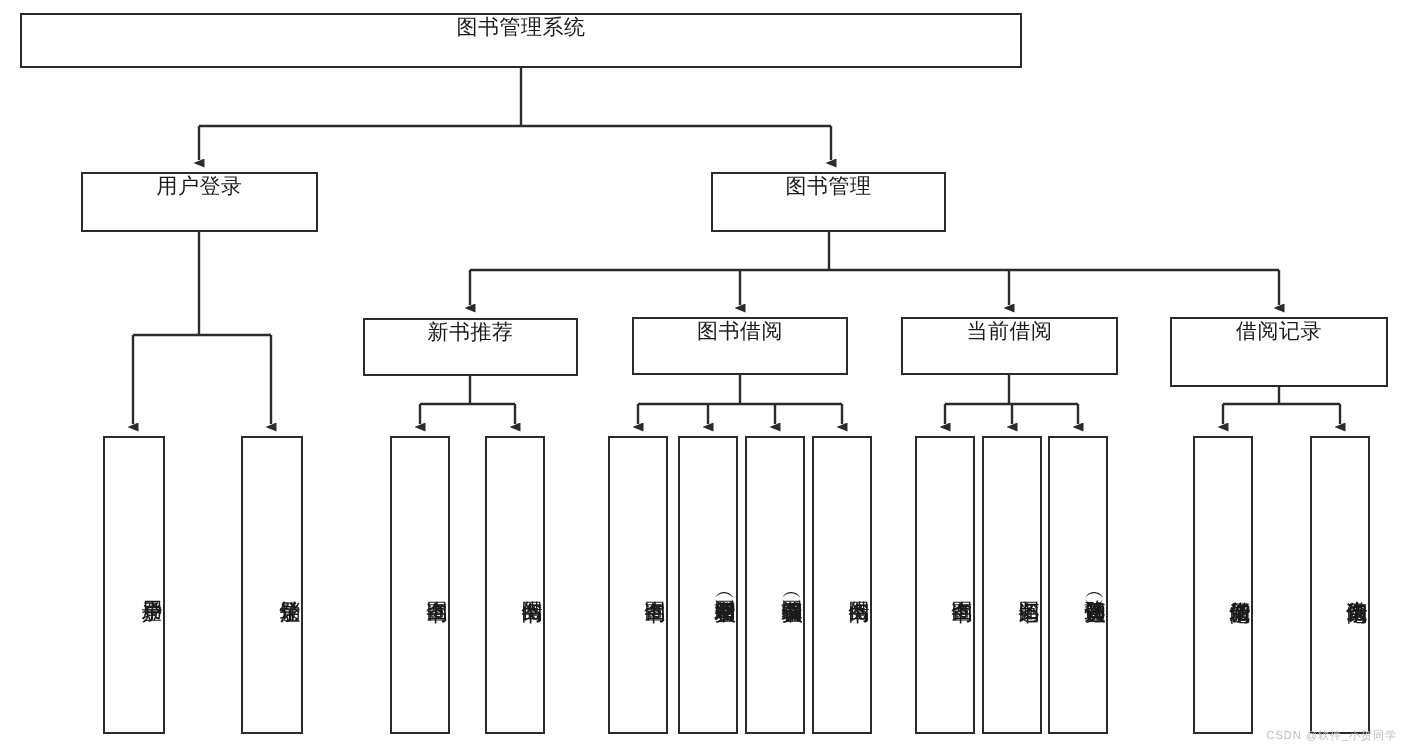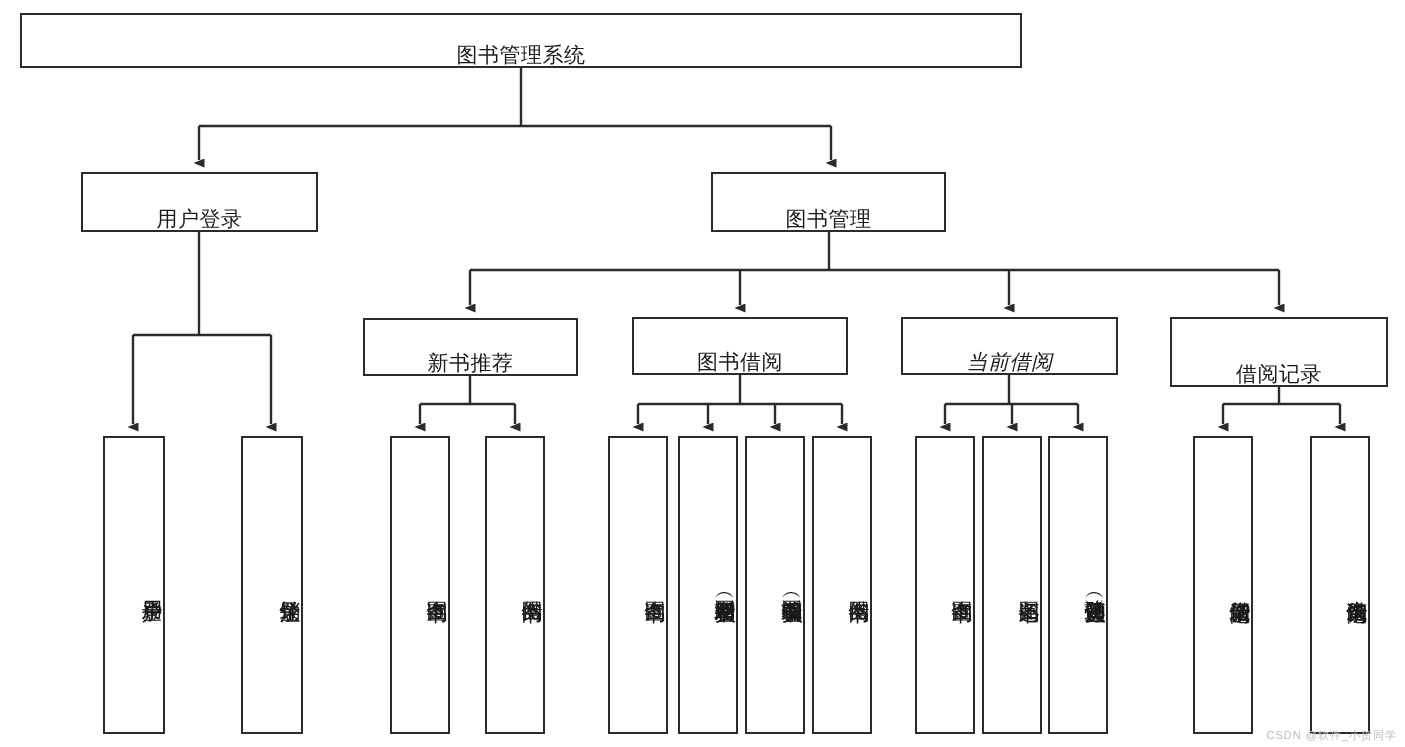--- a/index.html
+++ b/index.html
@@ -25,21 +25,21 @@
     height: 747px;
     pointer-events: none;
   }
   .node {
     position: absolute;
     box-sizing: border-box;
     border: 2px solid #2b2b2b;
     background: #ffffff;
     color: #1a1a1a;
     display: flex;
-    align-items: flex-end;
+    align-items: flex-start;
     justify-content: center;
     text-align: center;
     letter-spacing: 0.5px;
   }
   .node.h {
     font-size: 21px;
     line-height: 1.1;
   }
   .node.v {
     font-size: 21px;
@@ -134,21 +134,21 @@
   </div>
 
   <div class="node h" style="left:363px; top:318px; width:215px; height:58px;">
     <span>新书推荐</span>
   </div>
 
   <div class="node h" style="left:632px; top:317px; width:216px; height:58px;">
     <span>图书借阅</span>
   </div>
 
-  <div class="node h" style="left:901px; top:317px; width:217px; height:58px;font-style:italic;">
+  <div class="node h" style="left:901px; top:317px; width:217px; height:58px;">
     <span>当前借阅</span>
   </div>
 
   <div class="node h" style="left:1170px; top:317px; width:218px; height:70px;">
     <span>借阅记录</span>
   </div>
 
   <div class="node v" style="left:103px; top:436px; width:62px; height:298px;">
     <span>用户登录</span>
   </div>

